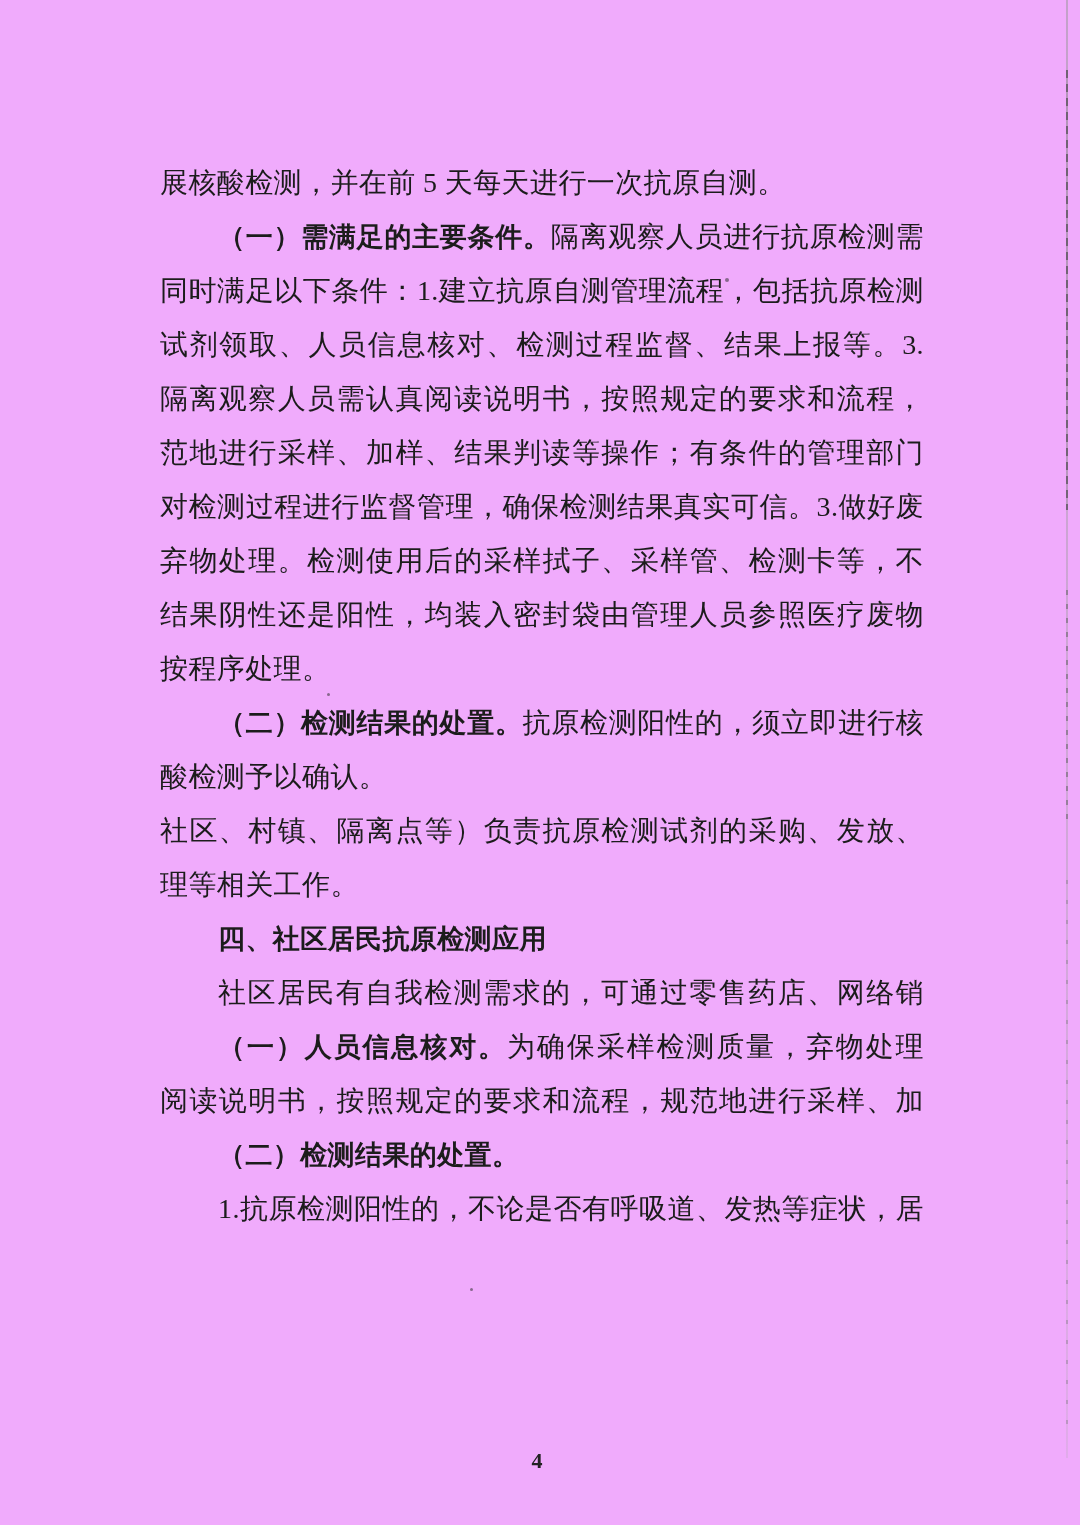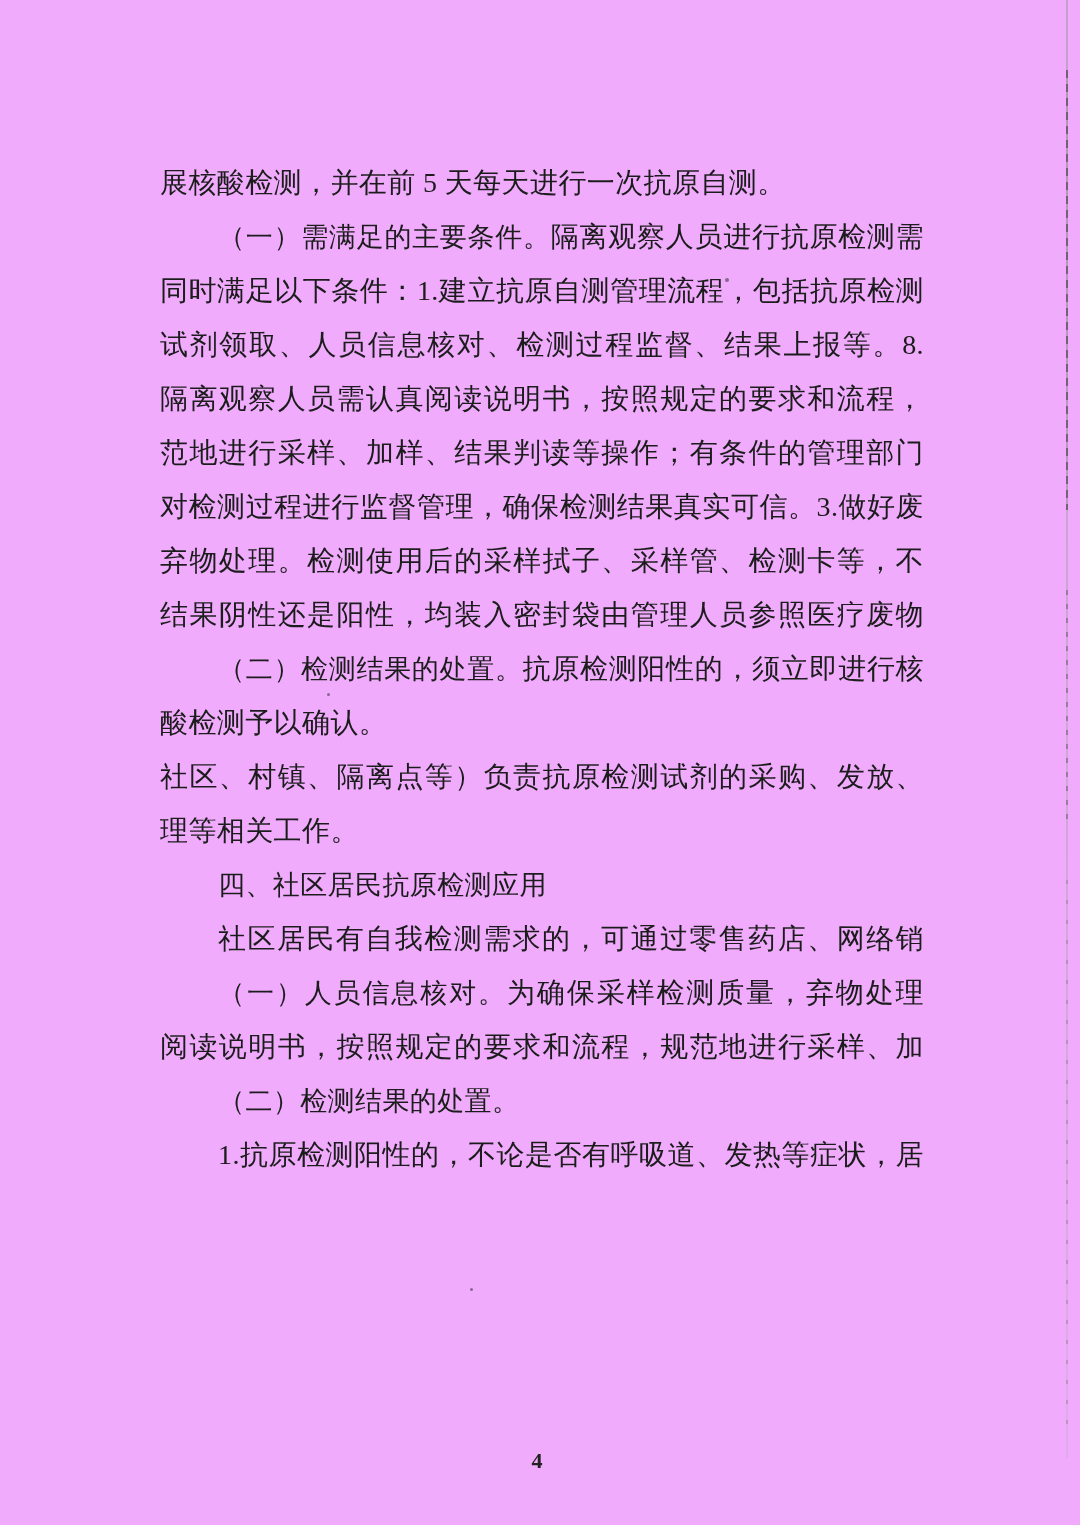--- a/index.html
+++ b/index.html
@@ -32,21 +32,21 @@
   }
   .line.justify {
     white-space: normal;
     text-align: justify;
     text-align-last: justify;
   }
   .line.indent {
     text-indent: 58px;
   }
   .seg.bold {
-    font-weight: 400;
+    font-weight: 700;
     font-family: "Liberation Sans", "DejaVu Sans", sans-serif;
     font-size: 27px;
   }
   .page-number {
     position: absolute;
     left: 0;
     width: 1074px;
     top: 1446px;
     text-align: center;
     font-size: 22px;
@@ -108,26 +108,27 @@
   .speck.s3 { left: 470px; top: 1288px; width: 3px; height: 3px; }
 </style>
 </head>
 <body>
 
 <div class="page">
   <div class="text-block" id="text-block">
       <div class="line"><span class="seg">展核酸检测，并在前 5 天每天进行一次抗原自测。</span></div>
       <div class="line justify indent"><span class="seg bold">（一）需满足的主要条件。</span><span class="seg">隔离观察人员进行抗原检测需</span></div>
       <div class="line justify"><span class="seg">同时满足以下条件：1.建立抗原自测管理流程，包括抗原检测</span></div>
-      <div class="line justify"><span class="seg">试剂领取、人员信息核对、检测过程监督、结果上报等。8.</span></div>
+      <div class="line justify"><span class="seg">试剂领取、人员信息核对、检测过程监督、结果上报等。3.</span></div>
       <div class="line justify"><span class="seg">隔离观察人员需认真阅读说明书，按照规定的要求和流程，规</span></div>
       <div class="line justify"><span class="seg">范地进行采样、加样、结果判读等操作；有条件的管理部门要</span></div>
       <div class="line justify"><span class="seg">对检测过程进行监督管理，确保检测结果真实可信。3.做好废</span></div>
       <div class="line justify"><span class="seg">弃物处理。检测使用后的采样拭子、采样管、检测卡等，不论</span></div>
       <div class="line justify"><span class="seg">结果阴性还是阳性，均装入密封袋由管理人员参照医疗废物或</span></div>
+      <div class="line"><span class="seg">按程序处理。</span></div>
       <div class="line justify indent"><span class="seg bold">（二）检测结果的处置。</span><span class="seg">抗原检测阳性的，须立即进行核</span></div>
       <div class="line"><span class="seg">酸检测予以确认。</span></div>
       <div class="line justify"><span class="seg">社区、村镇、隔离点等）负责抗原检测试剂的采购、发放、管</span></div>
       <div class="line"><span class="seg">理等相关工作。</span></div>
       <div class="line indent"><span class="seg bold">四、社区居民抗原检测应用</span></div>
       <div class="line justify indent"><span class="seg">社区居民有自我检测需求的，可通过零售药店、网络销售</span></div>
       <div class="line justify indent"><span class="seg bold">（一）人员信息核对。</span><span class="seg">为确保采样检测质量，弃物处理</span></div>
       <div class="line justify"><span class="seg">阅读说明书，按照规定的要求和流程，规范地进行采样、加样、</span></div>
       <div class="line indent"><span class="seg bold">（二）检测结果的处置。</span></div>
       <div class="line justify indent"><span class="seg">1.抗原检测阳性的，不论是否有呼吸道、发热等症状，居</span></div>

